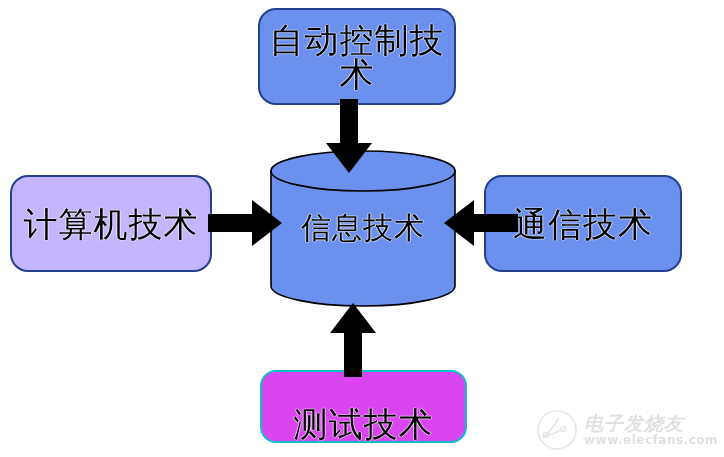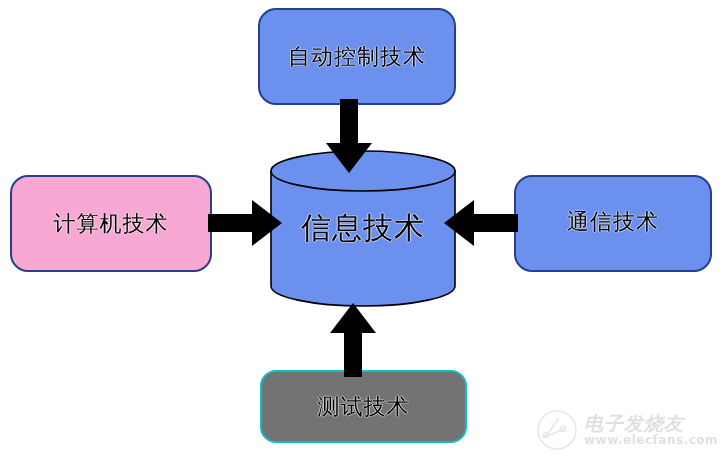--- a/index.html
+++ b/index.html
@@ -21,35 +21,35 @@
     position: absolute;
     box-sizing: border-box;
     border-radius: 18px;
     border: 2px solid #24408E;
     display: flex;
     align-items: center;
     justify-content: center;
     text-align: center;
   }
   .box-label {
-    font-size: 22px;
+    font-size: 34px;
     font-weight: 500;
     color: #000000;
     letter-spacing: 1px;
     line-height: 1;
     text-shadow:
        1px  0   0 rgba(255,255,255,0.55),
       -1px  0   0 rgba(255,255,255,0.55),
        0    1px 0 rgba(255,255,255,0.35),
        0   -1px 0 rgba(255,255,255,0.35);
   }
 
   #box-top    { left: 258px; top: 8px;   width: 198px; height: 97px; }
   #box-left   { left: 10px;  top: 175px; width: 202px; height: 97px; }
-  #box-right  { left: 514px; top: 175px; width: 198px; height: 97px; font-family: Liberation Mono, monospace; }
+  #box-right  { left: 484px; top: 175px; width: 198px; height: 97px; }
   #box-bottom { left: 260px; top: 370px; width: 207px; height: 73px;
                 border-radius: 16px; border-color: #0FBFC6; }
 
   
   #cylinder {
     position: absolute;
     left: 270px;
     top: 150px;
     width: 186px;
     height: 157px;
@@ -127,29 +127,29 @@
 </style>
 </head>
 <body>
 
 <div id="canvas">
 
   <div class="box" id="box-top" style="background:#6B90EE;">
     <span class="box-label">自动控制技术</span>
   </div>
 
-  <div class="box" id="box-left" style="background:#f9a8d4;">
+  <div class="box" id="box-left" style="background:#c4b5fd;">
     <span class="box-label">计算机技术</span>
   </div>
 
   <div class="box" id="box-right" style="background:#6B90EE;">
     <span class="box-label">通信技术</span>
   </div>
 
-  <div class="box" id="box-bottom" style="background:#737373;">
+  <div class="box" id="box-bottom" style="background:#d946ef;align-items:flex-end;">
     <span class="box-label">测试技术</span>
   </div>
 
   <div id="cylinder">
     <svg viewBox="0 0 186 157" preserveAspectRatio="none" aria-hidden="true">
 
       <path d="M1,21 L1,136 A92,20 0 0 0 185,136 L185,21 Z" fill="#6B90EE" stroke="#000000" stroke-width="1.6"></path>
 
       <ellipse cx="93" cy="21" rx="92" ry="20" fill="#6B90EE" stroke="#000000" stroke-width="1.6"></ellipse>
     </svg>

